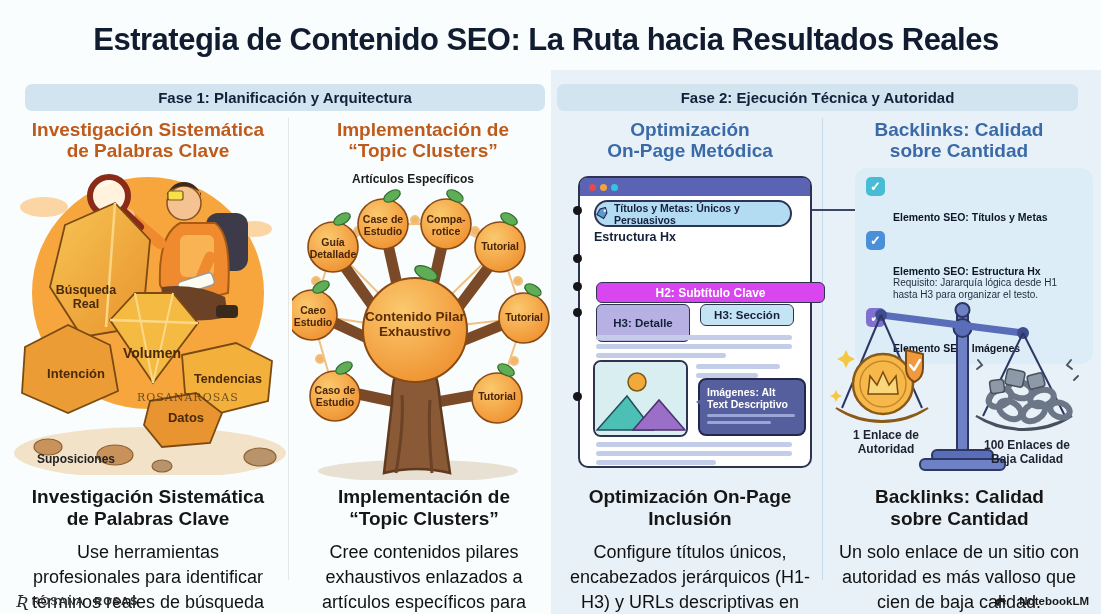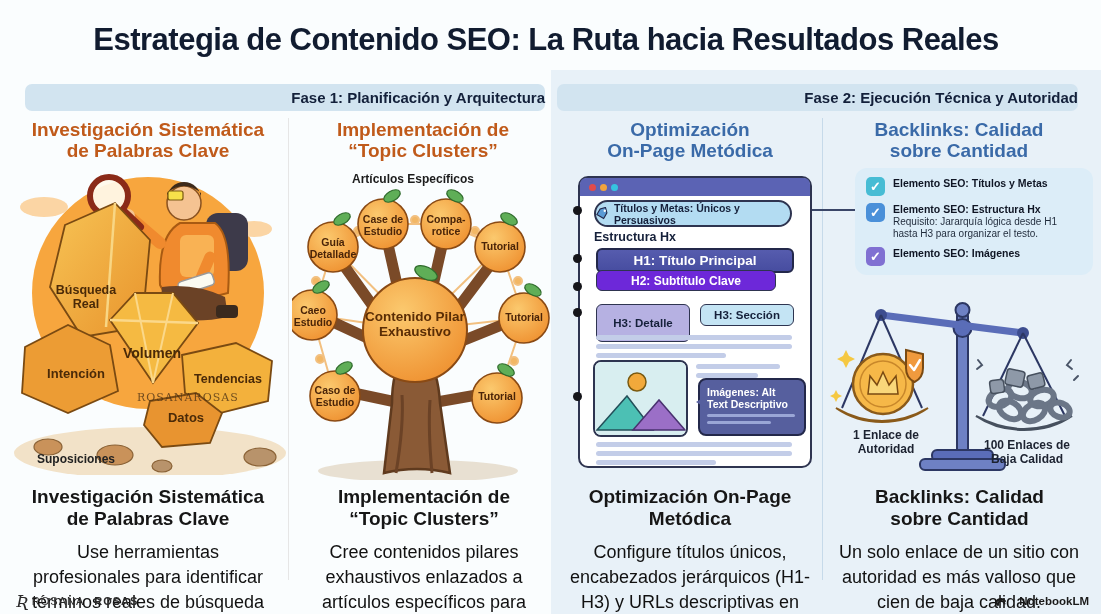--- a/index.html
+++ b/index.html
@@ -3,21 +3,21 @@
 <meta charset="utf-8">
 <style>
   html,body{margin:0;padding:0;}
   body{
     width:1101px;height:614px;position:relative;overflow:hidden;
     background:#fafdfe;font-family:"Liberation Sans",sans-serif;color:#111;
   }
   .abs{position:absolute;}
   .right-bg{left:551px;top:70px;width:550px;height:544px;background:#e8f1f8;}
   .main-title{left:0;top:22px;width:1092px;text-align:center;font-size:31px;font-weight:bold;color:#111c30;letter-spacing:-0.5px;}
-  .phase{top:84px;height:27px;background:#d2e4f0;border-radius:7px;display:flex;align-items:center;justify-content:flex-end;font-weight:bold;font-size:15px;color:#13203a;}
+  .phase{top:84px;height:27px;background:#d2e4f0;border-radius:7px;display:flex;align-items:center;justify-content:center;font-weight:bold;font-size:15px;color:#13203a;}
   .col-heading{top:119px;text-align:center;font-weight:bold;font-size:19px;line-height:1.12;}
   .orange{color:#c05a1a;}
   .blue{color:#3a6aa8;}
   .vdiv{width:1px;}
   .rock-label{position:absolute;text-align:center;font-weight:bold;color:#4a2a08;line-height:1.12;}
   .apple-label{position:absolute;text-align:center;font-weight:bold;color:#4a2408;font-size:10.5px;line-height:1.1;}
   .footer-heading{top:486px;text-align:center;font-weight:bold;font-size:19px;line-height:1.18;color:#161616;}
   .footer-desc{top:540px;text-align:center;font-size:18px;line-height:1.4;color:#111;}
   .browser{left:578px;top:176px;width:234px;height:292px;background:#fff;border:2.5px solid #2e3450;border-radius:10px;box-sizing:border-box;}
   .bbar{height:18px;background:#5b63b4;border-radius:6px 6px 0 0;display:flex;align-items:center;gap:4px;padding-left:9px;}
@@ -28,21 +28,21 @@
   .sk{position:absolute;height:5px;background:#c3cde8;border-radius:3px;}
   .img-ph{position:absolute;left:13px;top:182px;width:95px;height:77px;border:2px solid #2e3450;border-radius:8px;background:#fff;box-sizing:border-box;overflow:hidden;}
   .callout{position:absolute;left:118px;top:200px;width:108px;height:58px;background:#565f9e;border:2px solid #23284a;border-radius:8px;color:#fff;font-size:10.5px;font-weight:bold;line-height:1.15;padding:6px 7px;box-sizing:border-box;}
   .callout:before{content:"";position:absolute;left:-10px;top:16px;border:6px solid transparent;border-right:10px solid #565f9e;}
   .csk{height:3px;background:#9aa6d6;border-radius:2px;margin-top:4px;}
   .cdot{position:absolute;width:9px;height:9px;background:#15151a;border-radius:50%;left:573px;}
   .checklist{left:855px;top:168px;width:238px;background:#dcedf8;border-radius:12px;padding:9px 11px;box-sizing:border-box;}
   .chk-row{display:flex;margin-bottom:7px;}
   .chk-row:last-child{margin-bottom:0;}
   .chk-box{width:19px;height:19px;border-radius:5px;color:#fff;font-size:13px;font-weight:bold;display:flex;align-items:center;justify-content:center;flex:0 0 19px;margin-right:8px;}
-  .chk-title{font-size:10.5px;font-weight:bold;color:#0f1524;line-height:1.2;}
+  .chk-title{font-size:10.5px;font-weight:bold;color:#0f1524;line-height:1.2;margin-top:34px;}
   .chk-req{font-size:10px;color:#1f2a3a;line-height:1.2;}
   .scale-label{position:absolute;text-align:center;font-weight:bold;font-size:12px;line-height:1.2;color:#1c2230;}
   .brand-left{left:16px;top:591px;display:flex;align-items:center;font-size:11px;color:#2a2a2a;letter-spacing:1px;}
   .brand-left .glyph{font-family:"DejaVu Serif",serif;font-style:italic;font-size:17px;margin-right:3px;letter-spacing:0;}
   .brand-right{right:12px;top:594px;position:absolute;display:flex;align-items:center;gap:12px;font-size:11.5px;font-weight:bold;color:#1a1a1a;}
   .watermark{position:absolute;font-family:"DejaVu Serif",serif;font-size:11px;letter-spacing:1px;color:rgba(70,45,20,0.75);}
 </style>
 </head>
 <body>
 
@@ -229,22 +229,21 @@
     <span class="bdot" style="background:#35c4e0;"></span>
   </div>
   <div class="meta-pill">
     <svg width="14" height="14" viewBox="0 0 14 14">
       <path d="M1,6 L6,1 L12,1 L12,7 L7,12 Z" fill="#5b9bd5" stroke="#23284a" stroke-width="1.2" transform="rotate(-15 7 7)"></path>
       <circle cx="9.5" cy="3.5" r="1.3" fill="#fff"></circle>
     </svg>
     <span>Títulos y Metas: Únicos y Persuasivos</span>
   </div>
   <div class="hx-label">Estructura Hx</div>
-  <div class="hbar" style="left:16px;top:70px;width:198px;height:25px;background:linear-gradient(#565cae,#474da0);border:2px solid #23284a;color:#fff;font-size:13.5px;">H1: Título Principal</div>
-  <div class="hbar" style="left:16px;top:92px;width:180px;height:21px;background:#6d28d9;border:1.5px solid #2e3450;color:#fff;font-size:12px;">H2: Subtítulo Clave</div>
+  <div class="hbar" style="left:16px;top:104px;width:229px;height:21px;background:#d946ef;border:1.5px solid #2e3450;color:#fff;font-size:12px;">H2: Subtítulo Clave</div>
   <div class="hbar" style="left:16px;top:126px;width:94px;height:38px;background:#b6b1e2;border:1.5px solid #2e3450;color:#15203a;font-size:11.5px;">H3: Detalle</div>
   <div class="hbar" style="left:120px;top:126px;width:94px;height:22px;background:#c4e4f4;border:1.5px solid #2e3450;color:#15203a;font-size:11.5px;">H3: Sección</div>
   <div class="sk" style="left:16px;top:157px;width:196px;"></div>
   <div class="sk" style="left:16px;top:166px;width:196px;"></div>
   <div class="sk" style="left:16px;top:175px;width:130px;"></div>
   <div class="img-ph">
     <svg width="91" height="73" viewBox="0 0 91 73">
       <rect x="0" y="0" width="91" height="73" fill="#d8eef0"></rect>
       <circle cx="42" cy="20" r="9" fill="#f2a93b" stroke="#7a5a10" stroke-width="1.5"></circle>
       <polygon points="2,68 32,34 58,68" fill="#4cc0b4" stroke="#23505a" stroke-width="1.5"></polygon>
@@ -264,21 +263,21 @@
 </div>
 
 <div class="cdot" style="top:206px;"></div>
 <div class="cdot" style="top:254px;"></div>
 <div class="cdot" style="top:282px;"></div>
 <div class="cdot" style="top:308px;"></div>
 <div class="cdot" style="top:392px;"></div>
 
 <div class="abs footer-heading" style="left:560px;width:260px;">
   <span style="display:block">Optimización On-Page</span>
-  <span style="display:block">Metódica</span>
+  <span style="display:block">Inclusión</span>
 </div>
 <div class="abs footer-desc" style="left:566px;width:248px;">Configure títulos únicos, encabezados jerárquicos (H1-H3) y URLs descriptivas en cada página.</div>
 
 <div class="abs col-heading blue" style="left:826px;width:266px;">
   <span style="display:block">Backlinks: Calidad</span>
   <span style="display:block">sobre Cantidad</span>
 </div>
 
 <div class="abs checklist">
   <div class="chk-row">

